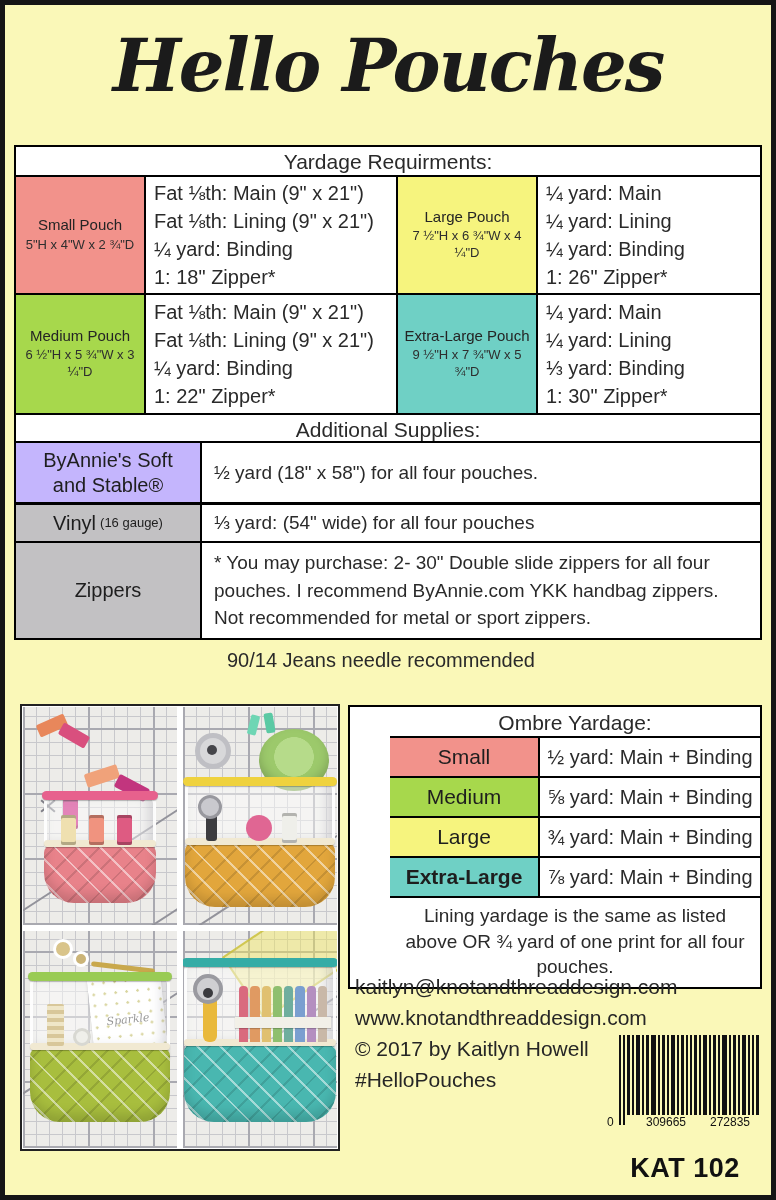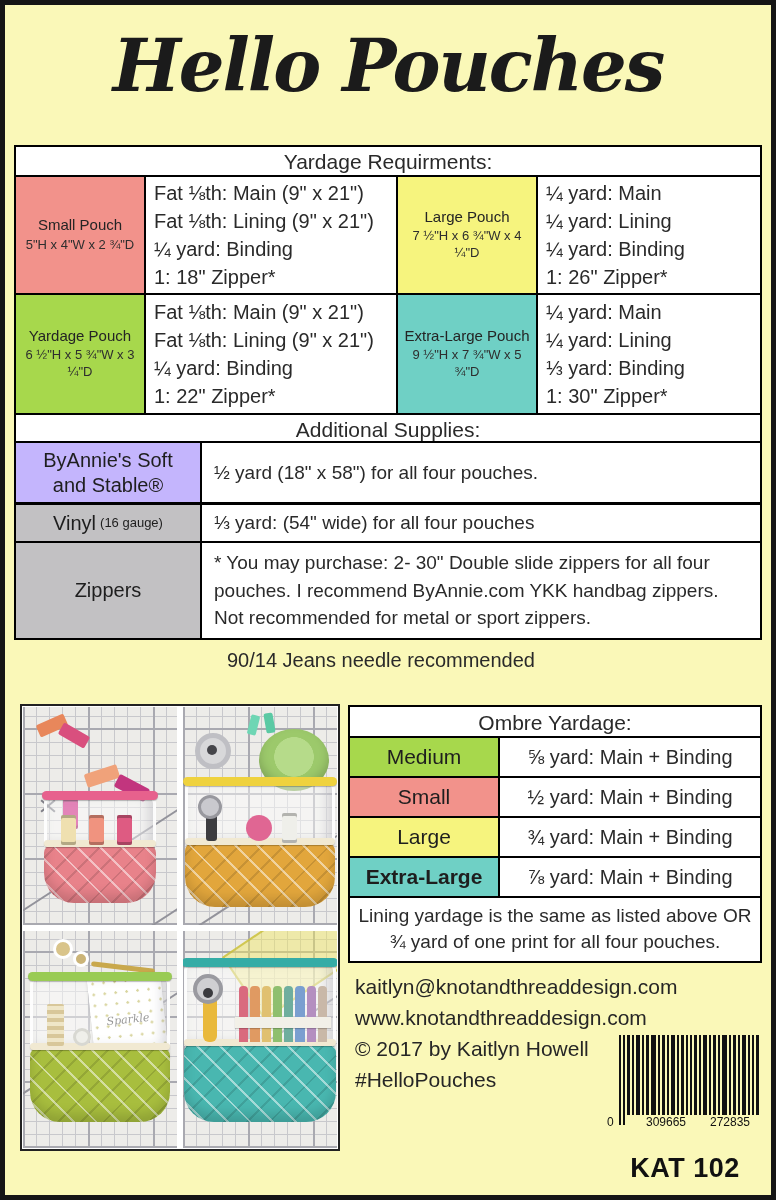--- a/index.html
+++ b/index.html
@@ -69,21 +69,21 @@
       repeating-linear-gradient(-45deg, transparent 0 14px, rgba(0,0,0,0.12) 14px 16px);
     box-shadow:inset 0 -8px 12px rgba(0,0,0,0.15); }
   .pbind { position:absolute; top:-5px; left:0; right:0; height:7px;
            background:#F1E9D2; border-radius:4px; box-shadow:0 1px 1px rgba(0,0,0,0.25); }
   .item { position:absolute; z-index:2; }
   .spool { width:15px; height:30px; border-radius:2px; box-shadow:inset 0 3px 0 rgba(0,0,0,0.25), inset 0 -3px 0 rgba(0,0,0,0.25); }
   .in-vinyl { z-index:4; }
 
   
   .ombre-table { position:absolute; left:343px; top:700px; width:414px;
-                 background:#fff; border:2px solid #000; }
+                 background:#fff; border:2px solid #000;padding-left:40px; }
   .om-header { height:31px; line-height:31px; text-align:center; font-size:21px;
                border-bottom:2px solid #000; color:#2a2a2a; }
   .om-row { display:flex; height:40px; border-bottom:2px solid #000; }
   .om-label { width:150px; flex:none; border-right:2px solid #000;
               display:flex; justify-content:center; align-items:center; font-size:21px; }
   .om-val { flex:1; display:flex; justify-content:center; align-items:center;
             font-size:20px; color:#2a2a2a; }
   .om-note { padding:5px 6px 7px; text-align:center; font-size:19px;
              line-height:1.35; color:#2a2a2a; }
 
@@ -124,21 +124,21 @@
         <div class="pname">Large Pouch</div>
         <div class="pdims">7 ½"H x 6 ¾"W x 4 ¼"D</div>
       </div>
       <div class="pdetails row1 last">
         <div class="dline">¼ yard: Main</div>
         <div class="dline">¼ yard: Lining</div>
         <div class="dline">¼ yard: Binding</div>
         <div class="dline">1: 26" Zipper*</div>
       </div>
       <div class="plabel" style="background-color: rgb(167, 216, 76);">
-        <div class="pname">Yardage Pouch</div>
+        <div class="pname">Medium Pouch</div>
         <div class="pdims">6 ½"H x 5 ¾"W x 3 ¼"D</div>
       </div>
       <div class="pdetails">
         <div class="dline">Fat ⅛th: Main (9" x 21")</div>
         <div class="dline">Fat ⅛th: Lining (9" x 21")</div>
         <div class="dline">¼ yard: Binding</div>
         <div class="dline">1: 22" Zipper*</div>
       </div>
       <div class="plabel" style="background-color: rgb(111, 208, 197);">
         <div class="pname">Extra-Large Pouch</div>
@@ -265,26 +265,26 @@
         <div class="pbase" style="height: 78px; background-color: rgb(73, 183, 176);">
           <div class="pbind"></div>
         </div>
       </div>
     </div>
   </div>
 
   <div class="ombre-table">
     <div class="om-header">Ombre Yardage:</div>
     <div class="om-row">
+      <div class="om-label" style="background-color: rgb(242, 146, 139);">Small</div>
+      <div class="om-val">½ yard: Main + Binding</div>
+    </div>
+    <div class="om-row">
       <div class="om-label" style="background-color: rgb(167, 216, 76);">Medium</div>
       <div class="om-val">⅝ yard: Main + Binding</div>
-    </div>
-    <div class="om-row">
-      <div class="om-label" style="background-color: rgb(242, 146, 139);">Small</div>
-      <div class="om-val">½ yard: Main + Binding</div>
     </div>
     <div class="om-row">
       <div class="om-label" style="background-color: rgb(246, 244, 126);">Large</div>
       <div class="om-val">¾ yard: Main + Binding</div>
     </div>
     <div class="om-row">
       <div class="om-label" style="background-color: rgb(111, 208, 197); font-weight: bold;">Extra-Large</div>
       <div class="om-val">⅞ yard: Main + Binding</div>
     </div>
     <div class="om-note">Lining yardage is the same as listed above OR ¾ yard of one print for all four pouches.</div>

